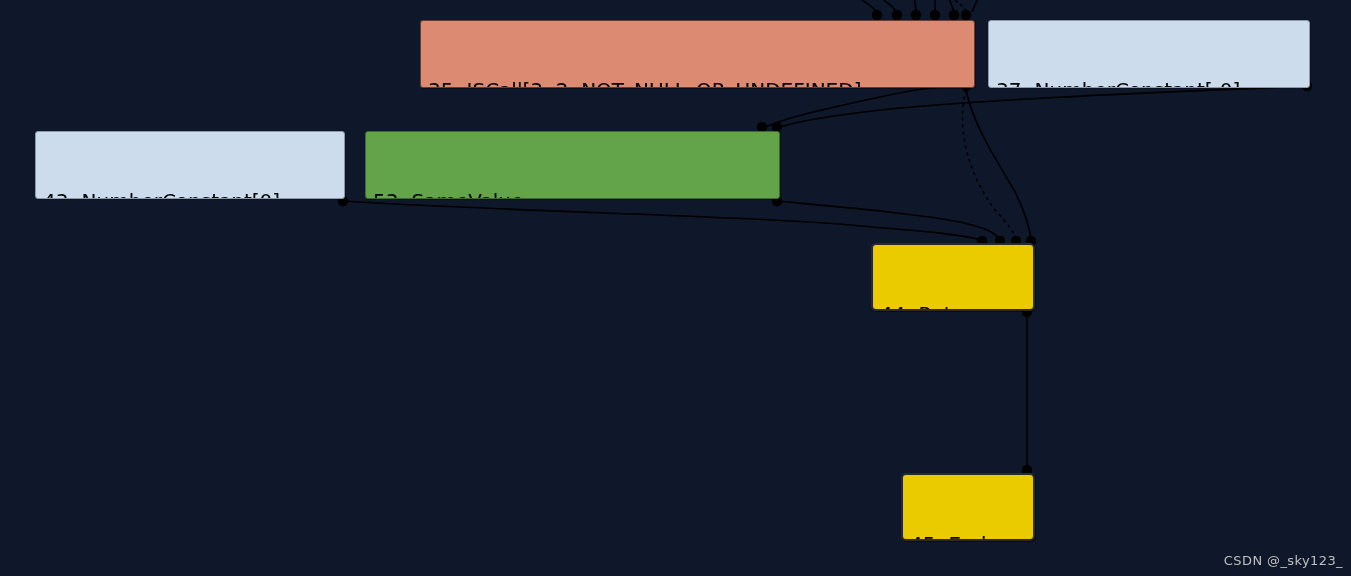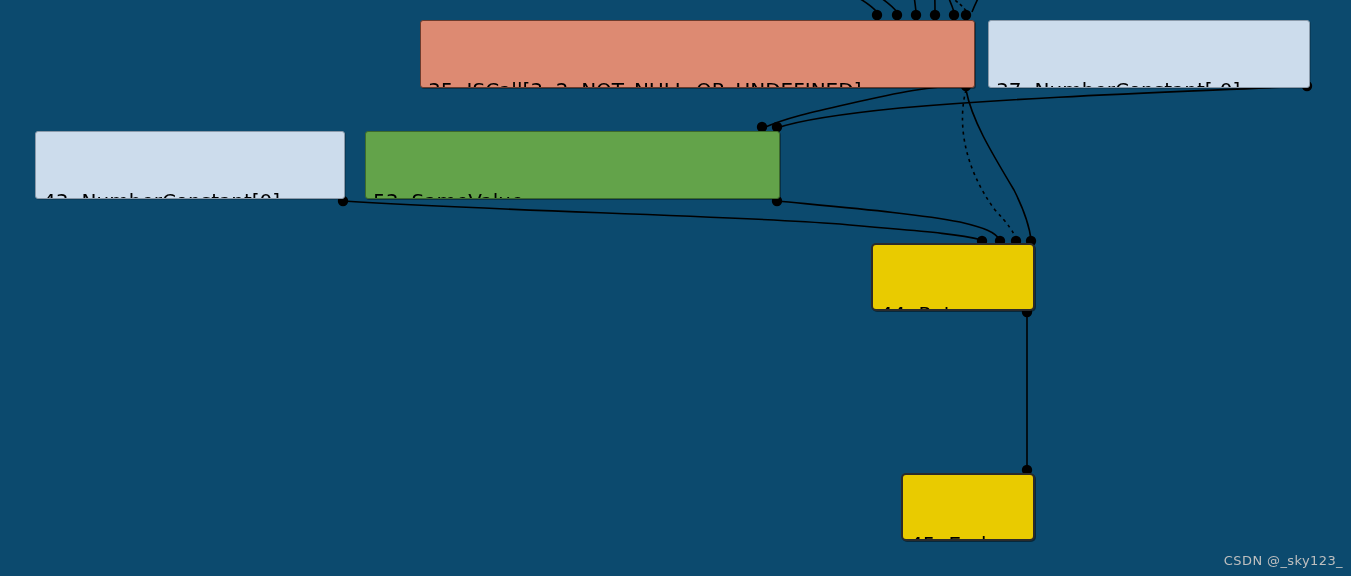--- a/index.html
+++ b/index.html
@@ -7,21 +7,21 @@
     padding: 0;
     background: #ffffff;
   }
   body {
     font-family: "DejaVu Sans", "Liberation Sans", sans-serif;
   }
   #stage {
     position: relative;
     width: 1351px;
     height: 576px;
-    background: #0c4a6e;
+    background: #0f172a;
     overflow: hidden;
   }
   #edge-layer {
     position: absolute;
     left: 0;
     top: 0;
     width: 1351px;
     height: 576px;
     pointer-events: none;
   }

